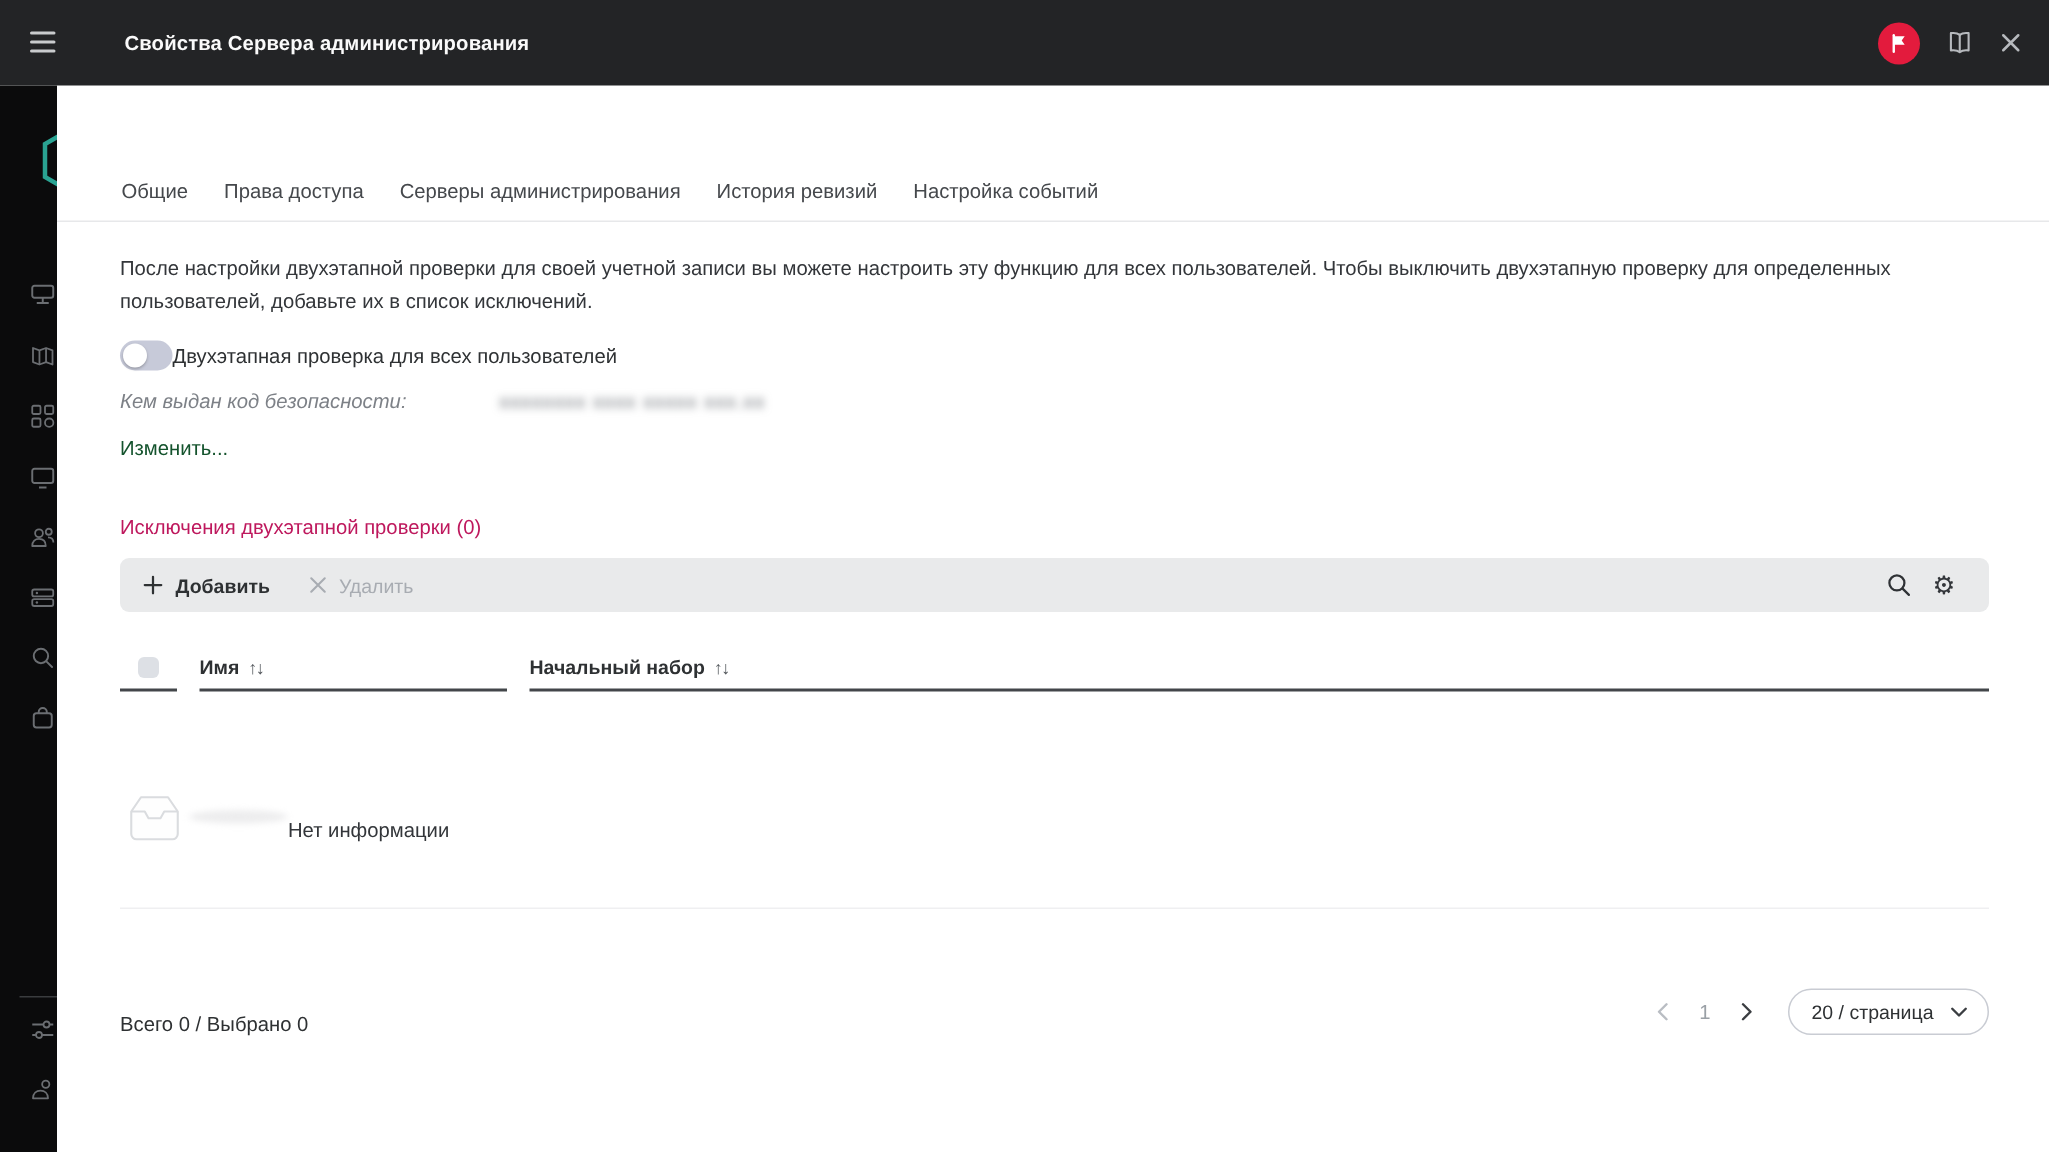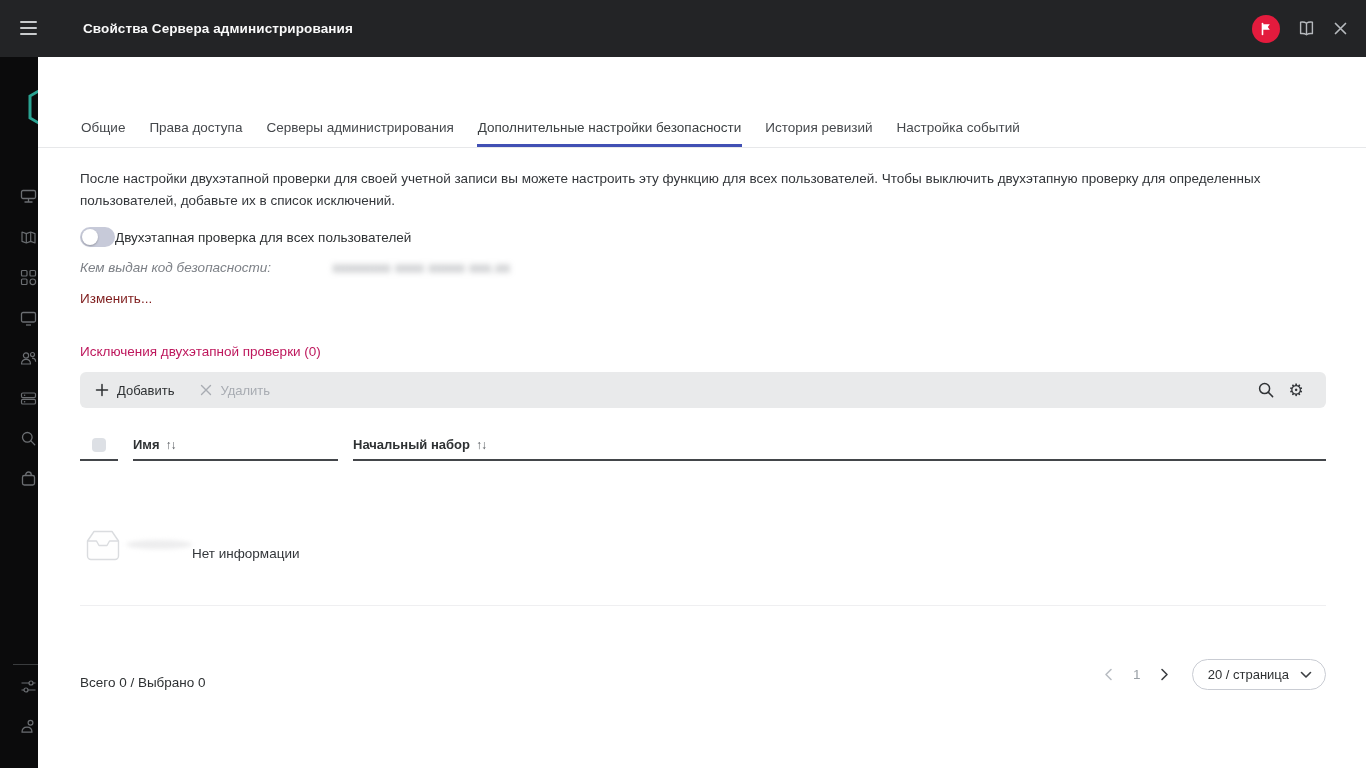--- a/index.html
+++ b/index.html
@@ -32,27 +32,27 @@
   .desc { margin-top:20px; line-height:22px; color:#33363a; max-width:1240px; }
 
   .toggle-row { margin-top:15px; display:flex; align-items:center; }
   .toggle { width:35px; height:20px; border-radius:10px; background:#c7cad9; position:relative; cursor:pointer; flex:0 0 auto; }
   .toggle .knob { position:absolute; left:2px; top:2px; width:16px; height:16px; border-radius:50%; background:#fff; box-shadow:0 1px 2px rgba(0,0,0,.25); }
 
   .issuer-row { margin-top:13px; display:flex; align-items:center; }
   .issuer-label { color:#7d8187;font-style:italic; }
   .issuer-value { margin-left:62px; filter:blur(3px); color:#5f646b; font-size:12.5px; letter-spacing:1px; user-select:none; }
 
-  .change-link { display:inline-block; margin-top:16px; color:#7f1d1d; cursor:pointer; }
+  .change-link { display:inline-block; margin-top:16px; color:#14532d; cursor:pointer; }
 
   .section-title { margin-top:38px; color:#be185d; }
 
   .toolbar { margin-top:13px; height:36px; background:#e9eaeb; border-radius:6px; display:flex; align-items:center; padding:0 15px; }
   .tb-btn { display:flex; align-items:center; gap:8px; cursor:pointer; font-size:13px; }
-  .tb-btn.add { font-weight:400; color:#2e3133;text-align:center; }
+  .tb-btn.add { font-weight:700; color:#2e3133;text-align:center; }
   .tb-btn.del { margin-left:26px; color:#a8acb2; cursor:default; }
   .tb-spacer { flex:1; }
   .tb-icon { width:30px; display:flex; justify-content:center; cursor:pointer; }
   .gear-glyph { font-size:17px; line-height:1; color:#33363a; }
 
   .thead { margin-top:22px; display:flex; gap:15px; }
   .th { height:31px; border-bottom:2px solid #43464a; display:flex; align-items:center; font-size:13px; font-weight:700; color:#2e3133; }
   .th .sort { font-weight:400; color:#55595e; font-size:12px; margin-left:6px; letter-spacing:-1px; }
   .th-check { width:38px; justify-content:center; cursor:pointer; }
   .th-name { width:205px; cursor:pointer; }
@@ -178,21 +178,20 @@
         </svg>
     </div>
   </div>
 
   <div class="content">
 
     <div class="tabbar">
       <div class="tab">Общие</div>
       <div class="tab">Права доступа</div>
       <div class="tab">Серверы администрирования</div>
-      <div class="tab active">Дополнительные настройки безопасности</div>
       <div class="tab">История ревизий</div>
       <div class="tab">Настройка событий</div>
     </div>
 
     <div class="body">
       <div class="desc">После настройки двухэтапной проверки для своей учетной записи вы можете настроить эту функцию для всех пользователей. Чтобы выключить двухэтапную проверку для определенных пользователей, добавьте их в список исключений.</div>
 
       <div class="toggle-row">
         <div class="toggle">
             <div class="knob"></div>

